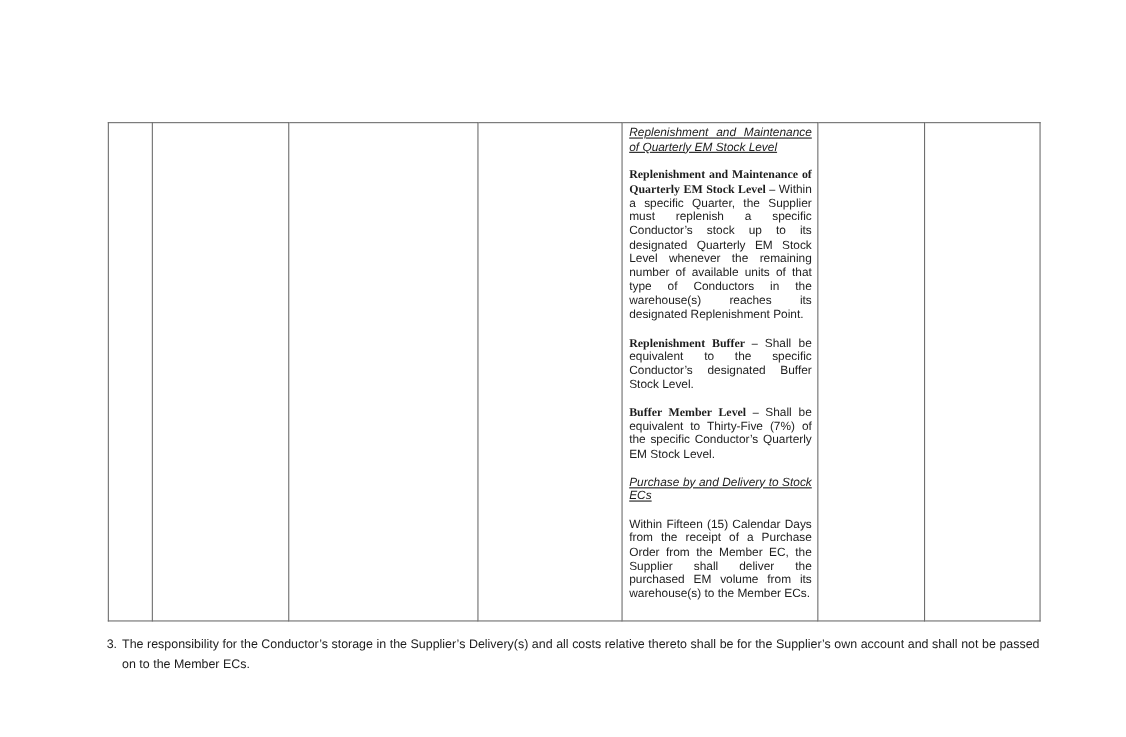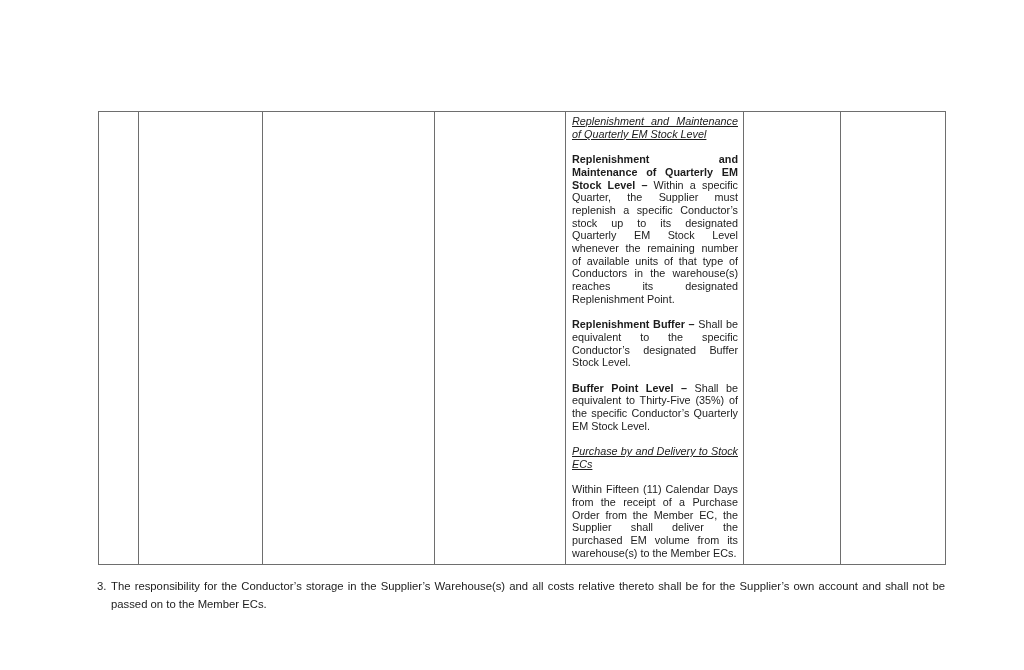--- a/index.html
+++ b/index.html
@@ -40,20 +40,21 @@
   }
   .block + .block {
     margin-top: 12.7px;
   }
   .head {
     font-style: italic;
     text-decoration: underline;
   }
   .lead {
     font-weight: bold;
+    font-family: Liberation Serif, serif;
   }
   .footnote {
     position: absolute;
     left: 97px;
     top: 545px;
     width: 848px;
     display: flex;
     font-size: 11.3px;
     line-height: 17.6px;
     color: #1c1c1c;
@@ -90,32 +91,32 @@
       <td></td>
       <td>
         <div class="cell-content">
 
           <div class="block head">Replenishment and Maintenance of Quarterly EM Stock Level</div>
 
           <div class="block"><span class="lead">Replenishment and Maintenance of Quarterly EM Stock Level – </span><span>Within a specific Quarter, the Supplier must replenish a specific Conductor’s stock up to its designated Quarterly EM Stock Level whenever the remaining number of available units of that type of Conductors in the warehouse(s) reaches its designated Replenishment Point.</span></div>
 
           <div class="block"><span class="lead">Replenishment Buffer – </span><span>Shall be equivalent to the specific Conductor’s designated Buffer Stock Level.</span></div>
 
-          <div class="block"><span class="lead">Buffer Point Level – </span><span>Shall be equivalent to Thirty-Five (35%) of the specific Conductor’s Quarterly EM Stock Level.</span></div>
+          <div class="block"><span class="lead">Buffer Member Level – </span><span>Shall be equivalent to Thirty-Five (7%) of the specific Conductor’s Quarterly EM Stock Level.</span></div>
 
           <div class="block head">Purchase by and Delivery to Stock ECs</div>
 
-          <div class="block">Within Fifteen (11) Calendar Days from the receipt of a Purchase Order from the Member EC, the Supplier shall deliver the purchased EM volume from its warehouse(s) to the Member ECs.</div>
+          <div class="block">Within Fifteen (15) Calendar Days from the receipt of a Purchase Order from the Member EC, the Supplier shall deliver the purchased EM volume from its warehouse(s) to the Member ECs.</div>
 
         </div>
       </td>
       <td></td>
       <td></td>
     </tr>
   </tbody>
     </table>
 
   <div class="footnote">
     <div class="fn-num">3.</div>
-    <div class="fn-text">The responsibility for the Conductor’s storage in the Supplier’s Warehouse(s) and all costs relative thereto shall be for the Supplier’s own account and shall not be passed on to the Member ECs.</div>
+    <div class="fn-text">The responsibility for the Conductor’s storage in the Supplier’s Delivery(s) and all costs relative thereto shall be for the Supplier’s own account and shall not be passed on to the Member ECs.</div>
   </div>
 
 </div>
 
 </body></html>

